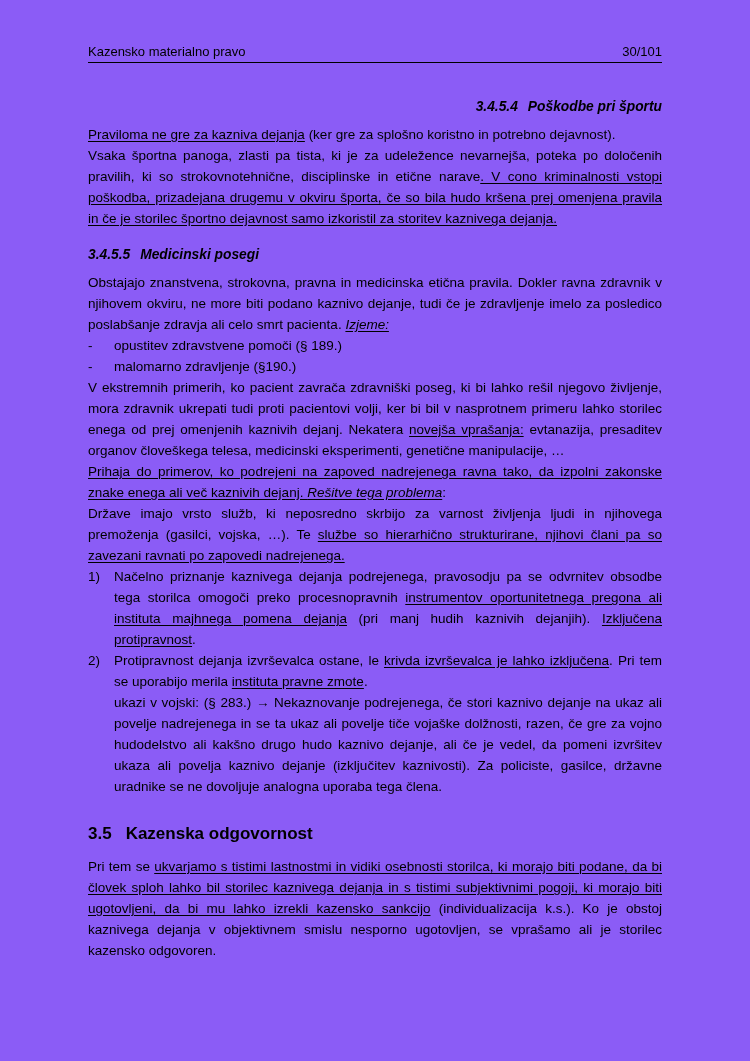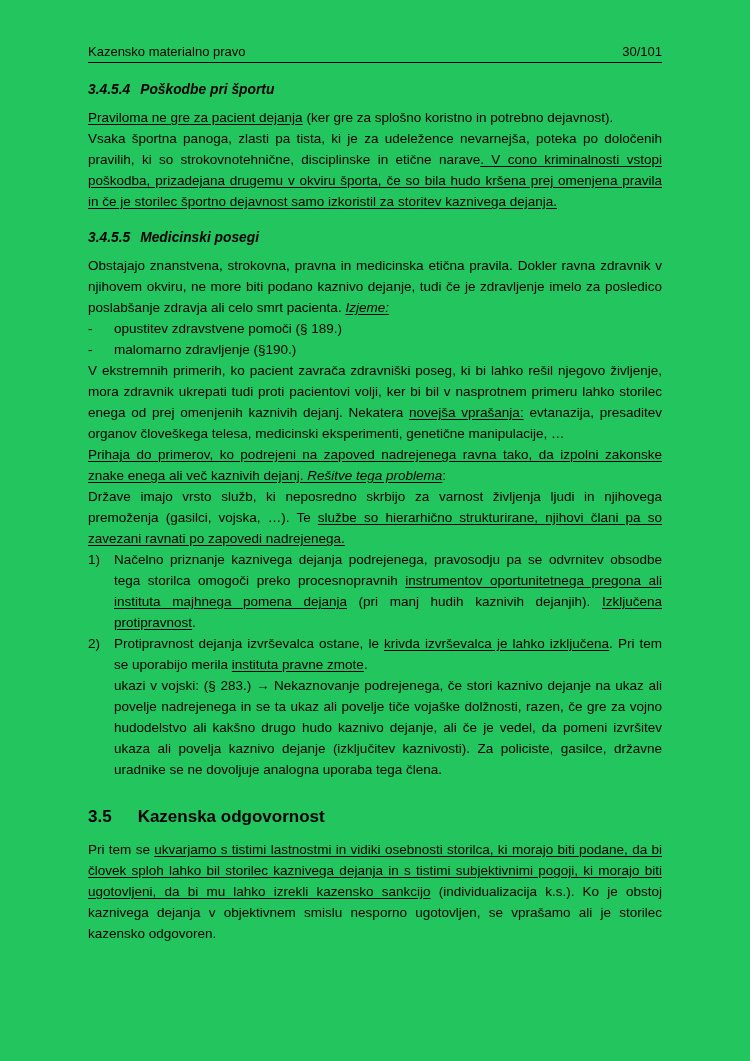--- a/index.html
+++ b/index.html
@@ -1,21 +1,21 @@
 <!DOCTYPE html>
 <html><head>
 <meta charset="utf-8">
 <style>
   * { box-sizing: border-box; }
   html, body { margin: 0; padding: 0; background: #ffffff; }
   .page {
     width: 750px;
     height: 1061px;
     margin: 0 auto;
-    background: #22c55e;
+    background: #8b5cf6;
     color: #000000;
     font-family: "Liberation Sans", "DejaVu Sans", sans-serif;
     font-size: 13.5px;
     line-height: 21px;
     padding: 44px 88px 0 88px;
     overflow: hidden;
   }
   .hdr {
     display: flex;
     justify-content: space-between;
@@ -26,29 +26,29 @@
     line-height: 15px;
   }
   .h3 {
     font-weight: bold;
     font-style: italic;
     font-size: 13.8px;
     margin: 15px 0 7px 0;
     line-height: 21px;
   }
   .h3 .num { margin-right: 10px; }
-  .h3.first { margin-top: 16px; }
+  .h3.first { margin-top: 33px; text-align: right; }
   .h2 {
     font-weight: bold;
     font-style: normal;
     font-size: 17px;
     margin: 25px 0 10px 0;
     line-height: 24px;
   }
-  .h2 .num { margin-right: 26px; }
+  .h2 .num { margin-right: 14px; }
   .para {
     margin: 0;
     text-align: justify;
   }
   .li {
     position: relative;
     padding-left: 26px;
     text-align: justify;
   }
   .li .marker { position: absolute; left: 0; }
@@ -66,21 +66,21 @@
 
   <div class="hdr">
     <span>Kazensko materialno pravo</span>
     <span>30/101</span>
   </div>
 
   <main>
 
     <h3 class="h3 first"><span class="num">3.4.5.4</span><span>Poškodbe pri športu</span></h3>
 
-    <p class="para"><span class="u">Praviloma ne gre za pacient dejanja</span><span> (ker gre za splošno koristno in potrebno dejavnost).</span></p>
+    <p class="para"><span class="u">Praviloma ne gre za kazniva dejanja</span><span> (ker gre za splošno koristno in potrebno dejavnost).</span></p>
     <p class="para"><span>Vsaka športna panoga, zlasti pa tista, ki je za udeležence nevarnejša, poteka po določenih pravilih, ki so strokovnotehnične, disciplinske in etične narave</span><span class="u">. V cono kriminalnosti vstopi poškodba, prizadejana drugemu v okviru športa, če so bila hudo kršena prej omenjena pravila in če je storilec športno dejavnost samo izkoristil za storitev kaznivega dejanja.</span></p>
 
     <h3 class="h3"><span class="num">3.4.5.5</span><span>Medicinski posegi</span></h3>
 
     <p class="para"><span>Obstajajo znanstvena, strokovna, pravna in medicinska etična pravila. Dokler ravna zdravnik v njihovem okviru, ne more biti podano kaznivo dejanje, tudi če je zdravljenje imelo za posledico poslabšanje zdravja ali celo smrt pacienta. </span><span class="u i">Izjeme:</span></p>
 
     <div class="li">
       <span class="marker">-</span>
       <span><span>opustitev zdravstvene pomoči (§ 189.)</span></span>
     </div>

